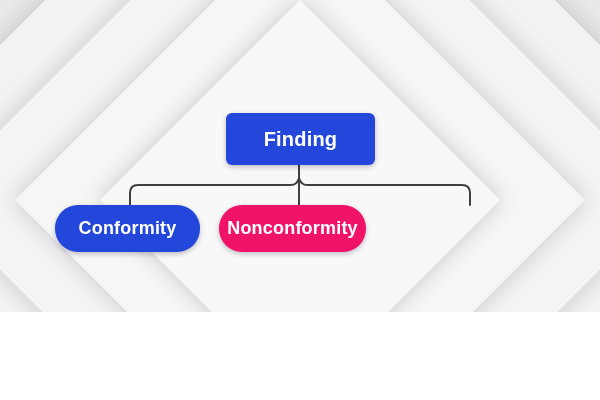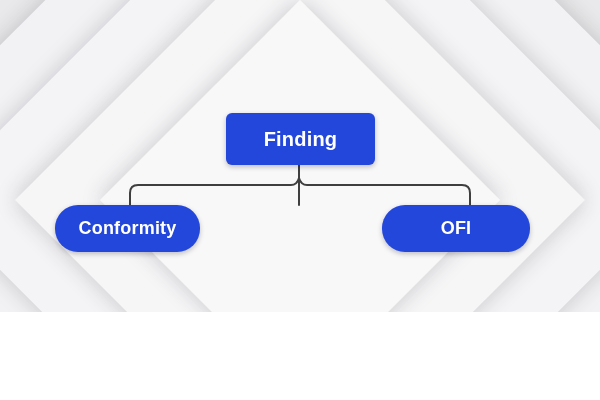--- a/index.html
+++ b/index.html
@@ -68,18 +68,18 @@
   </svg>
 
   <div class="node node-blue node-root">
     <span>Finding</span>
   </div>
 
   <div class="node node-blue node-child node-c0">
     <span>Conformity</span>
   </div>
 
+  <div class="node node-pink node-child node-c1">
+    <span>Nonconformity</span>
+  </div>
 
-  <div class="node node-blue node-child node-c2">
-    <span>OFI</span>
-  </div>
 
 </div>
 
 </body></html>

